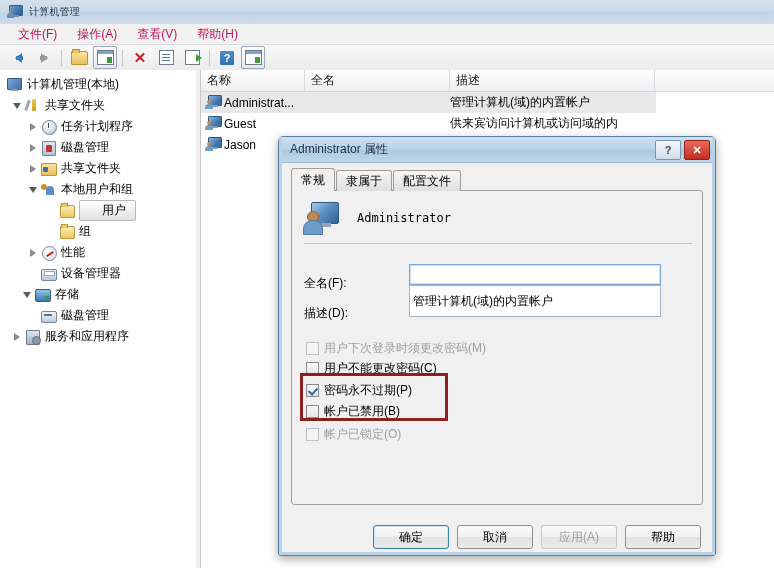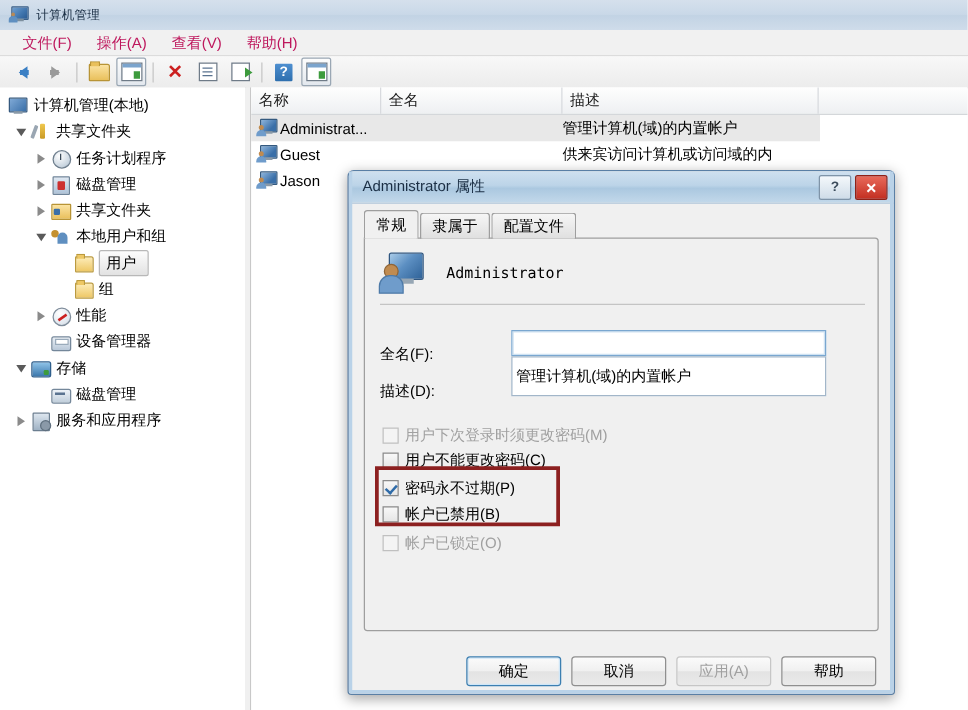--- a/index.html
+++ b/index.html
@@ -242,21 +242,21 @@
   .tnode .tico {
     width: 17px; height: 16px;
     margin-right: 4px; flex: none;
     position: relative;
   }
   .tnode .tlabel { padding-right: 4px; }
   .tnode.sel .tlabel {
     background: linear-gradient(to bottom,#fdfdfd,#e2e2e2);
     border: 1px solid #b8b8b8;
     border-radius: 2px;
-    padding: 1px 9px 1px 5px;
+    padding: 1px 9px 1px 22px;
   }
 
   
   .ti-computer {
     position:absolute; left:1px; top:1px;
     width:13px;height:10px;
     background: linear-gradient(135deg,#7fa9d6,#3a6fa8);
     border:1px solid #35597f; border-radius:1px;
   }
   .ti-computer::after{
@@ -749,21 +749,21 @@
           <div class="tlabel">性能</div>
         </div>
 
         <div class="tnode" style="padding-left:40px;">
           <div class="tico">
               <div class="ti-device"></div>
             </div>
           <div class="tlabel">设备管理器</div>
         </div>
 
-        <div class="tnode" style="padding-left:10px;">
+        <div class="tnode" style="padding-left:20px;">
           <div class="exp">
               <div class="tri-open"></div>
             </div>
           <div class="tico">
               <div class="ti-storage"></div>
             </div>
           <div class="tlabel">存储</div>
         </div>
 
         <div class="tnode" style="padding-left:40px;">

